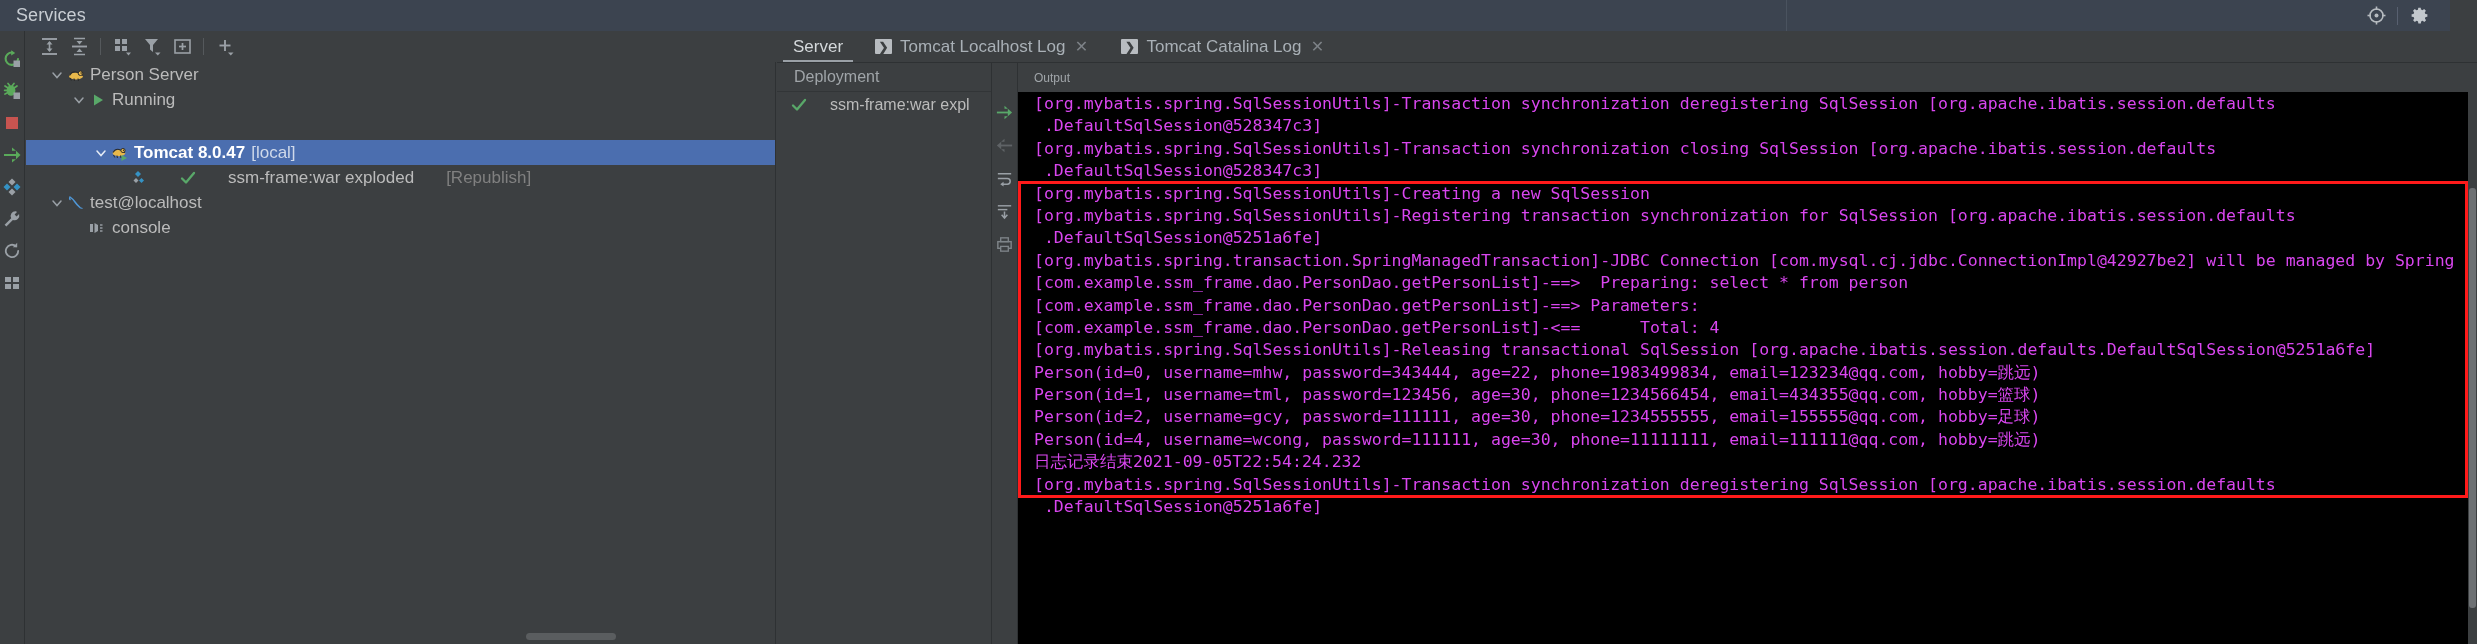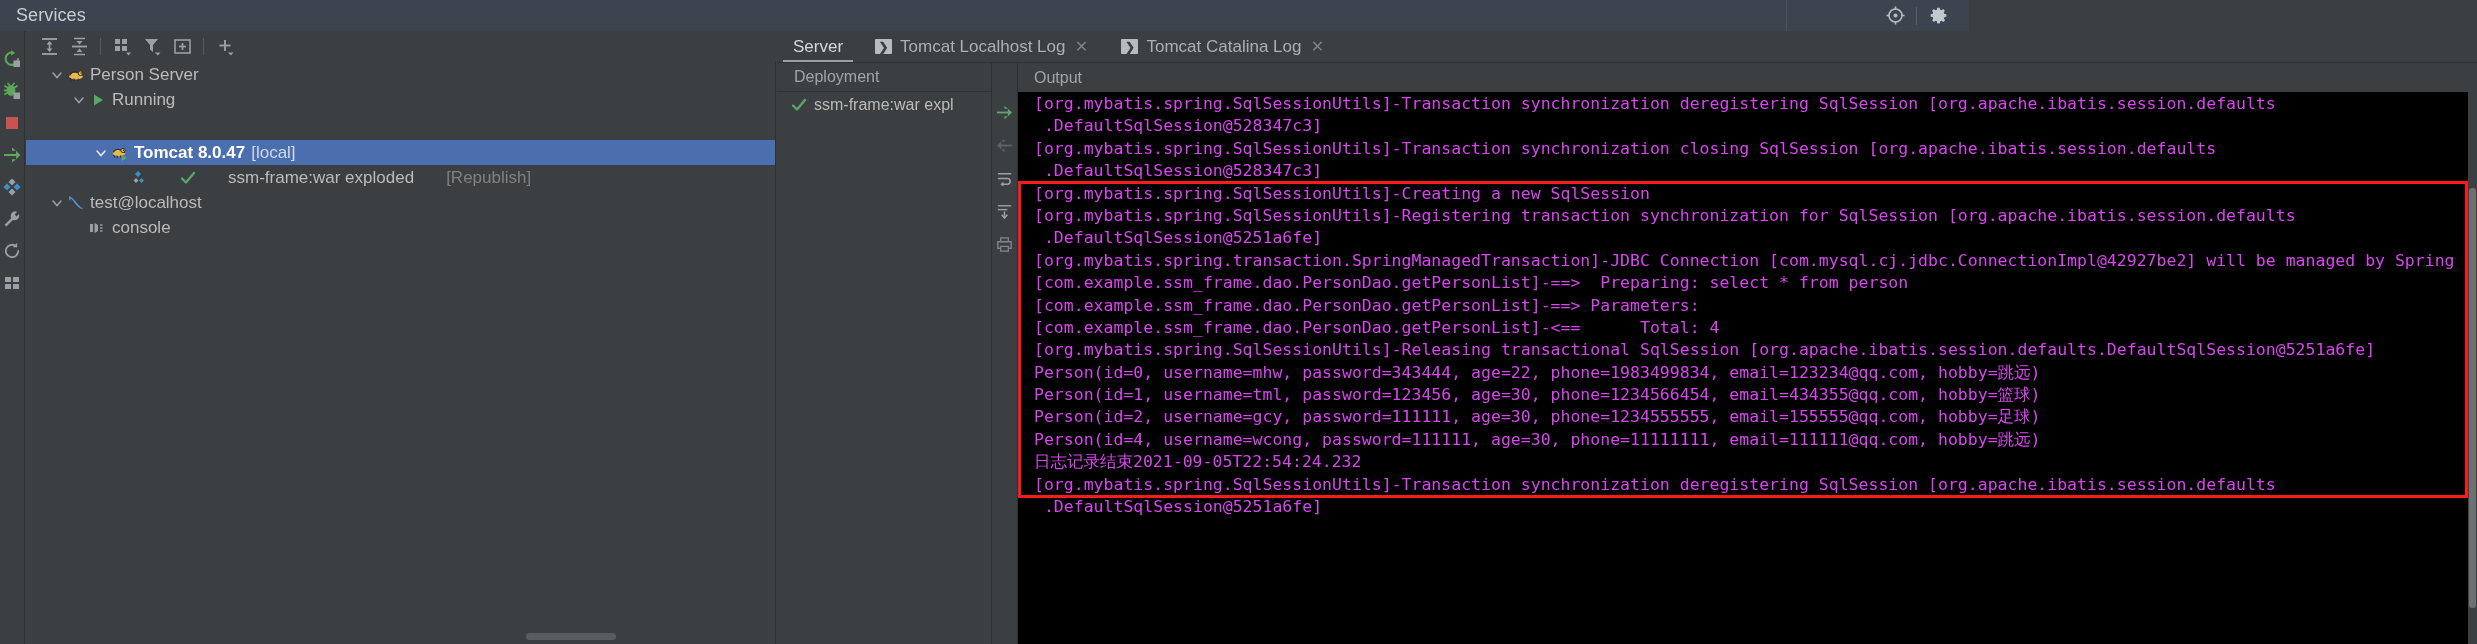--- a/index.html
+++ b/index.html
@@ -19,21 +19,21 @@
     position: relative;
     width: 2477px;
     height: 644px;
     background: #3c3f41;
   }
 
   
   .titlebar {
     position: absolute;
     left: 0; top: 0;
-    width: 1969px; height: 31px;
+    width: 2450px; height: 31px;
     background: #3c4450;
     display: flex;
     align-items: center;
   }
   .titlebar-label {
     font-size: 18px;
     color: #c8cdd3;
     padding-left: 16px;
     letter-spacing: .1px;
   }
@@ -224,21 +224,21 @@
     align-items: center;
     padding-left: 17px;
     font-size: 16px;
     color: #a0a5a9;
     border-bottom: 1px solid #323537;
     box-sizing: border-box;
   }
   .deploy-item {
     display: flex;
     align-items: center;
-    gap: 7px;
+    gap: 23px;
     height: 26px;
     padding-left: 14px;
     font-size: 16px;
     color: #bbbbbb;
     white-space: nowrap;
     overflow: hidden;
   }
 
   
   .minitoolbar {
@@ -304,21 +304,21 @@
     right: 1px;
     width: 7px;
     background: #6e7174;
     border-radius: 3px;
   }
   .outputhdr {
     display: flex;
     align-items: center;
     height: 29px;
     padding-left: 16px;
-    font-size: 16px;
+    font-size: 12px;
     color: #a0a5a9;
     box-sizing: border-box;
     background: #3c3f41;
   }
 </style>
 </head>
 <body>
 
 <div class="app">
 

